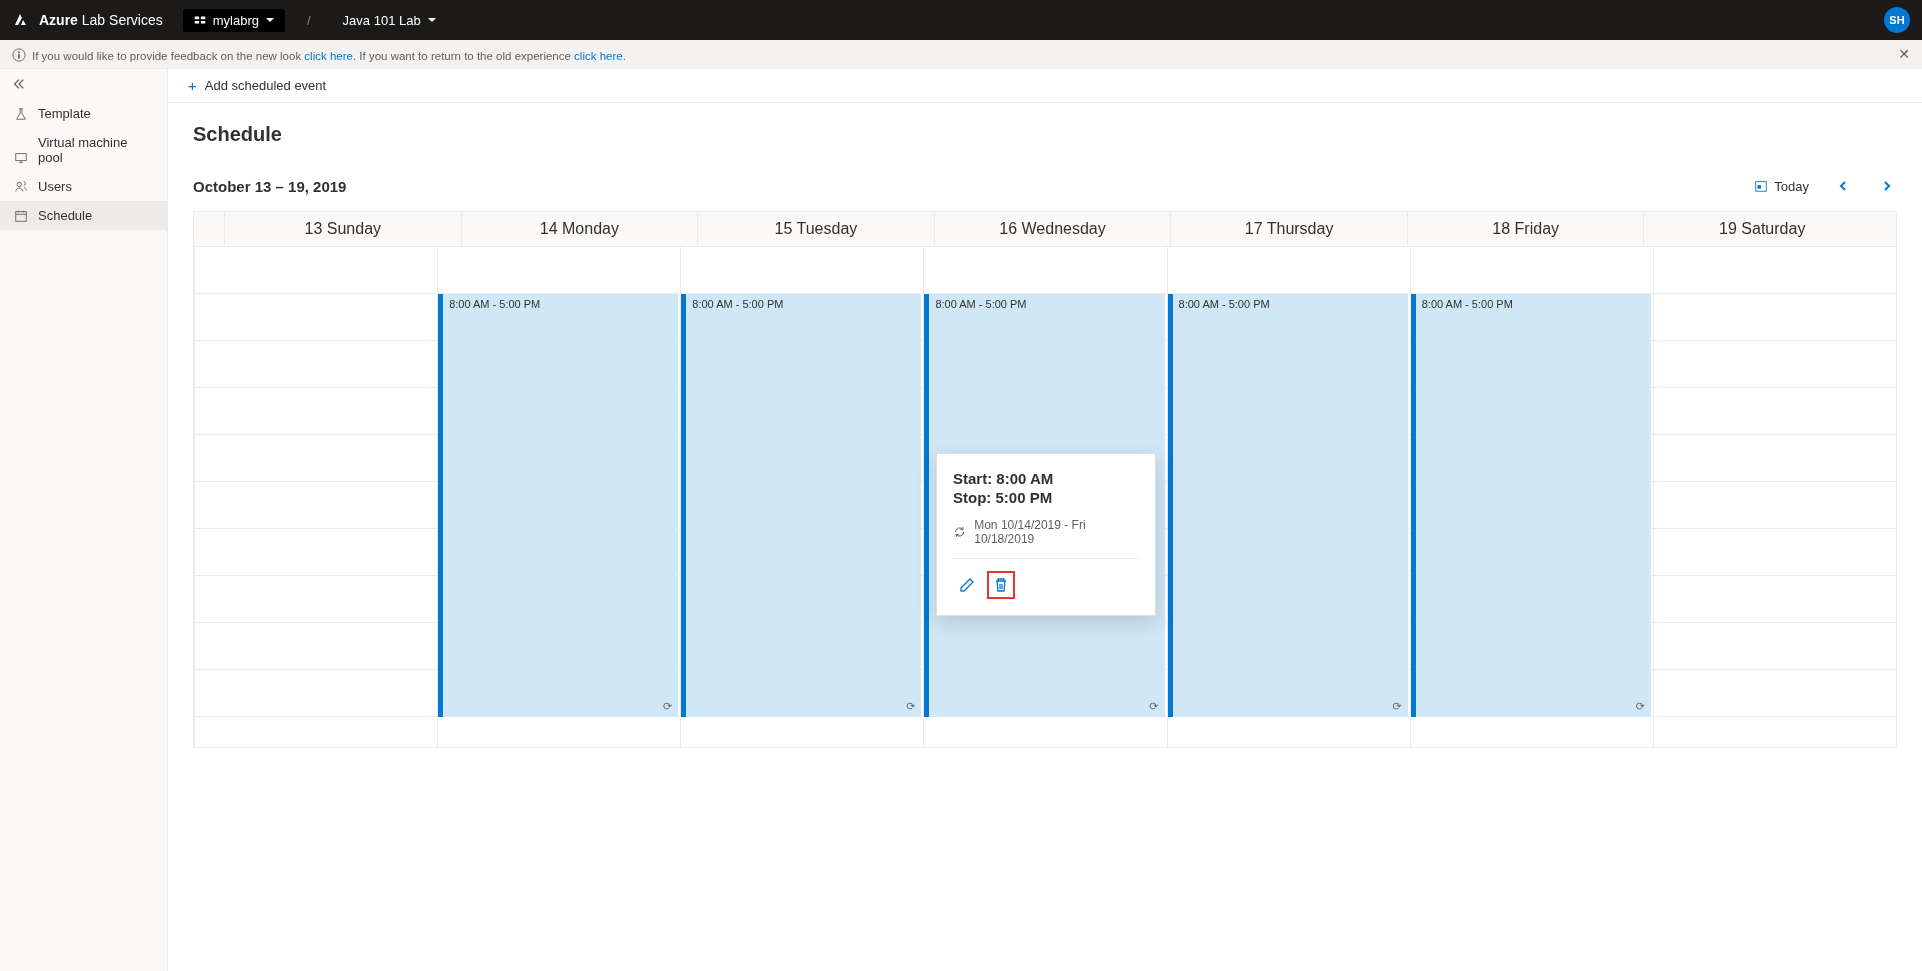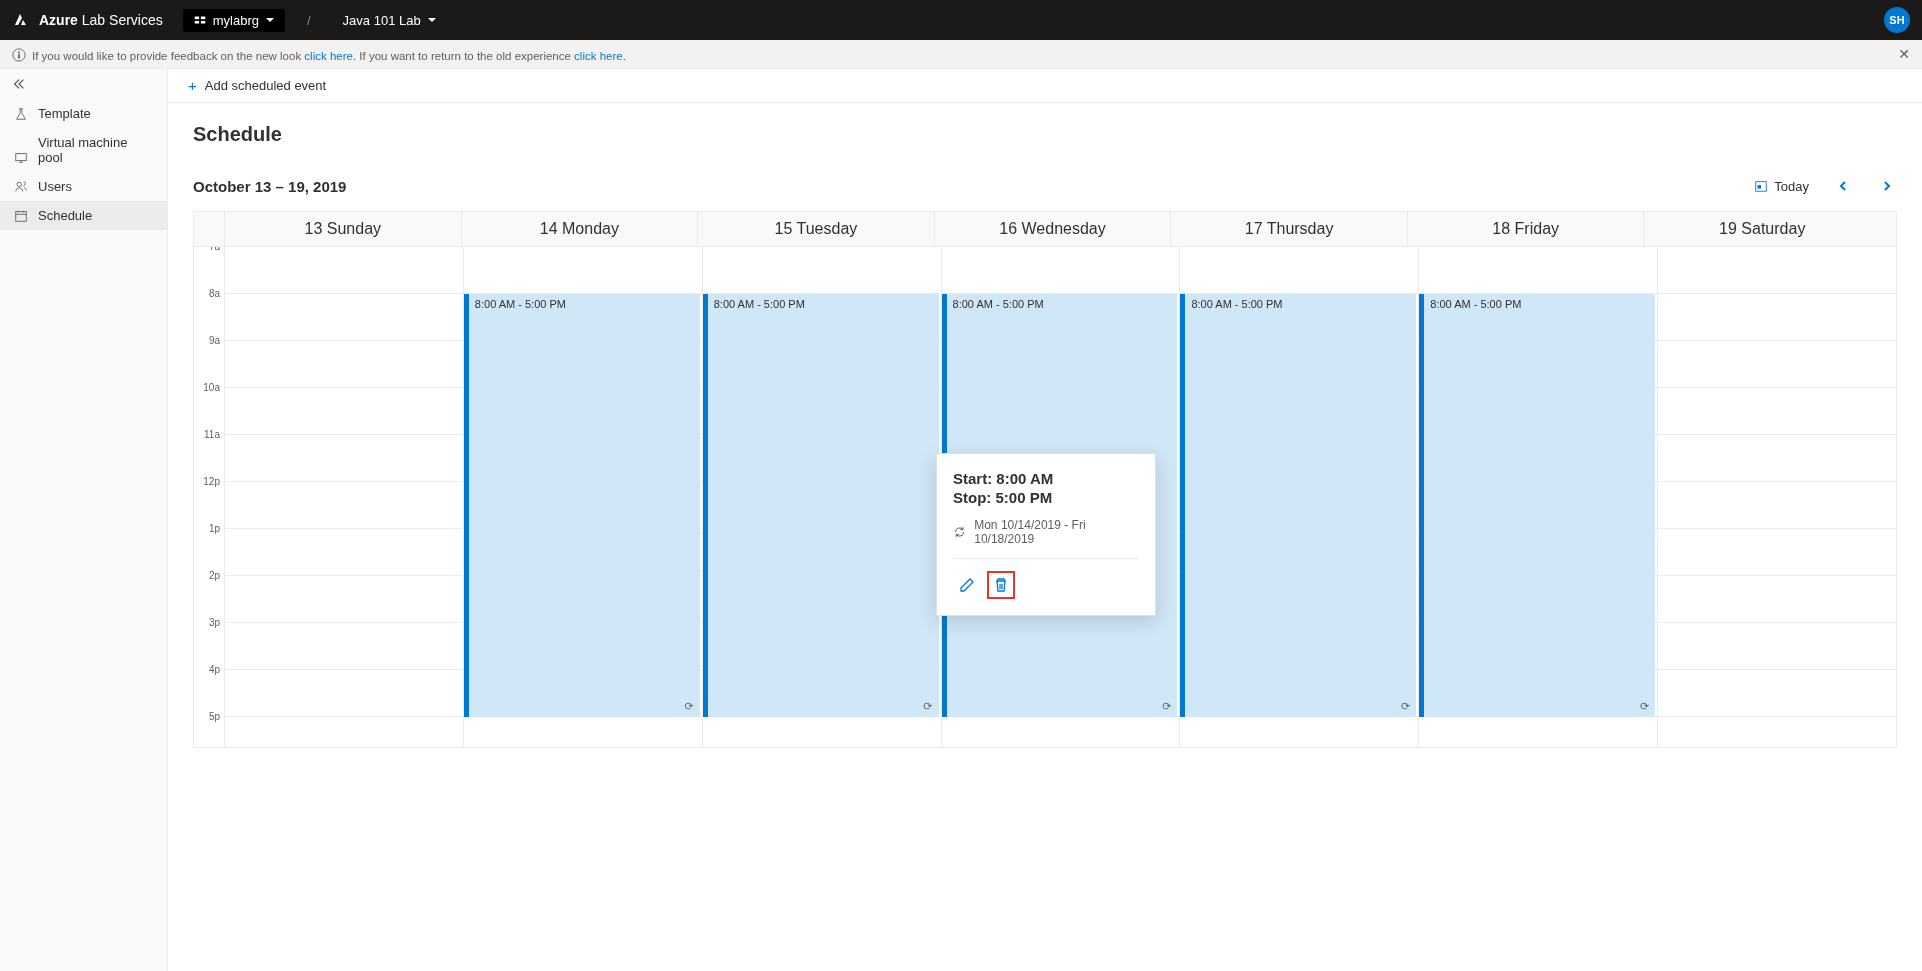--- a/index.html
+++ b/index.html
@@ -188,34 +188,20 @@
           <div class="day-header">13 Sunday</div>
           <div class="day-header">14 Monday</div>
           <div class="day-header">15 Tuesday</div>
           <div class="day-header">16 Wednesday</div>
           <div class="day-header">17 Thursday</div>
           <div class="day-header">18 Friday</div>
           <div class="day-header">19 Saturday</div>
           <div class="scroll-gutter"></div>
         </div>
         <div class="cal-body">
-          <div class="time-col">
-            <div class="time-slot">7a</div>
-            <div class="time-slot">8a</div>
-            <div class="time-slot">9a</div>
-            <div class="time-slot">10a</div>
-            <div class="time-slot">11a</div>
-            <div class="time-slot">12p</div>
-            <div class="time-slot">1p</div>
-            <div class="time-slot">2p</div>
-            <div class="time-slot">3p</div>
-            <div class="time-slot">4p</div>
-            <div class="time-slot">5p</div>
-
-          </div>
           <div class="day-col">
               <div class="hour-line"></div>
               <div class="hour-line"></div>
               <div class="hour-line"></div>
               <div class="hour-line"></div>
               <div class="hour-line"></div>
               <div class="hour-line"></div>
               <div class="hour-line"></div>
               <div class="hour-line"></div>
               <div class="hour-line"></div>

